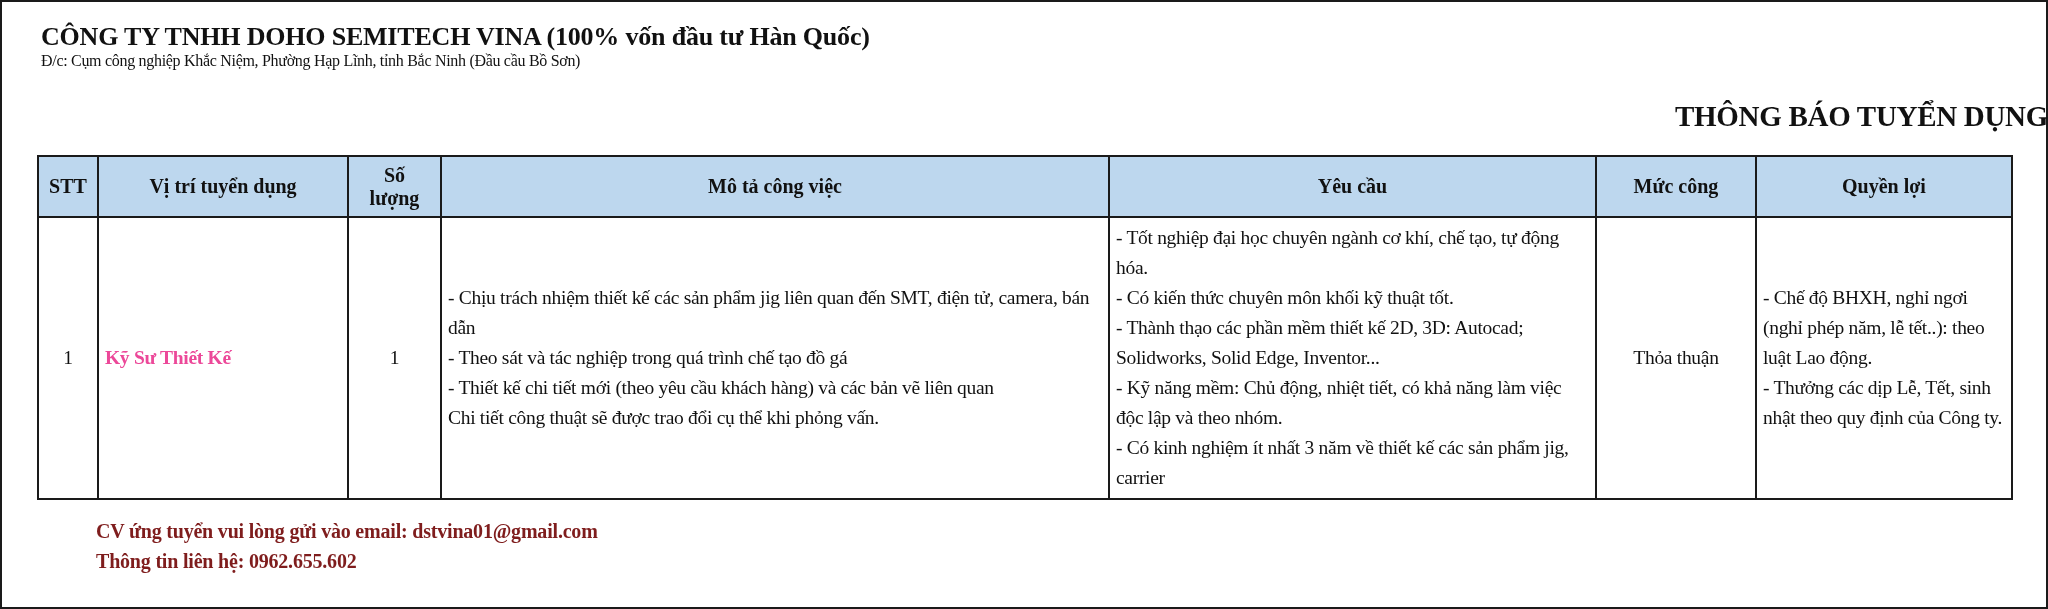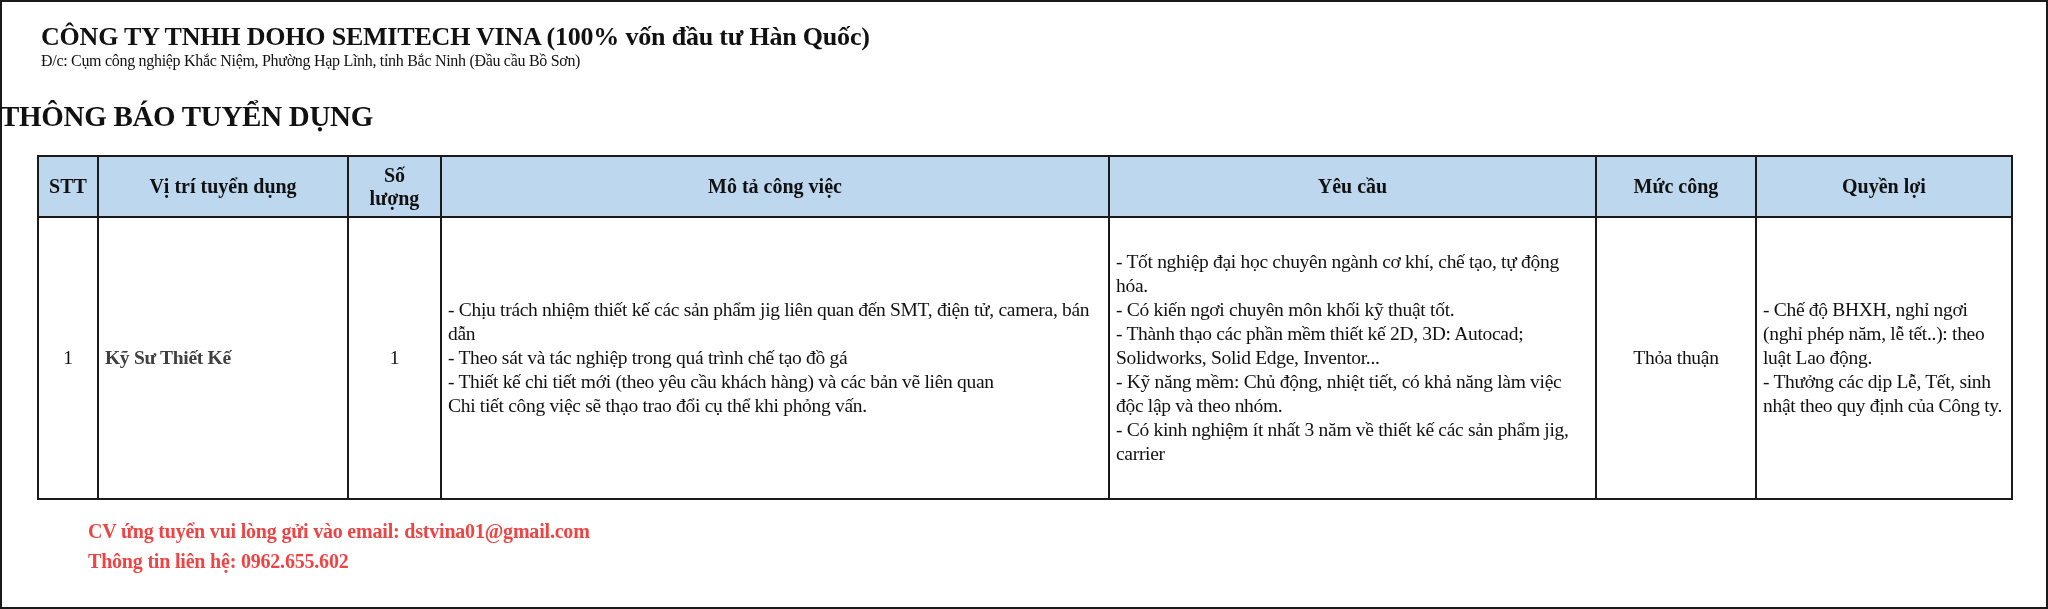--- a/index.html
+++ b/index.html
@@ -13,43 +13,43 @@
   }
   .company {
     position: absolute; left: 41px; top: 22px;
     font-size: 26px; font-weight: bold; letter-spacing: -0.2px;
   }
   .address {
     position: absolute; left: 41px; top: 52px;
     font-size: 16px; letter-spacing: -0.3px;
   }
   .title {
-    position: absolute; left: 0; width: 2048px; top: 100px; text-align: left;
+    position: absolute; left: 0; width: 2048px; top: 100px; text-align: right;
     font-size: 29px; font-weight: bold; letter-spacing: -0.3px;
   }
   table.jobs {
     position: absolute; left: 37px; top: 155px; width: 1974px;
     border-collapse: collapse; table-layout: fixed;
   }
   table.jobs th, table.jobs td {
     border: 2px solid #1a1a1a; padding: 0 6px;
   }
   table.jobs th {
     background: #bdd7ee; font-size: 20px; font-weight: bold; height: 59px;
     text-align: center; vertical-align: middle; line-height: 23px;
   }
   table.jobs td {
-    font-size: 19.5px; height: 280px; vertical-align: middle; line-height: 24px;
+    font-size: 19.5px; height: 280px; vertical-align: middle; line-height: 30px;
     letter-spacing: -0.3px;
   }
   td.center { text-align: center; }
-  td.position { color: #404040; font-weight: bold; font-size: 20px; padding-left: 3px; }
+  td.position { color: #ec4899; font-weight: bold; font-size: 20px; padding-left: 3px; }
   .line { display: block; }
   .contact {
-    position: absolute; left: 88px; font-size: 20px; font-weight: bold; color: #ef4444;
+    position: absolute; left: 96px; font-size: 20px; font-weight: bold; color: #7f1d1d;
     letter-spacing: -0.2px;
   }
   .contact.email { top: 520px; }
   .contact.phone { top: 550px; }
 </style>
 </head>
 <body>
 
 <div class="frame"></div>
 
@@ -83,25 +83,25 @@
   </thead>
   <tbody>
     <tr>
       <td class="center">1</td>
       <td class="position">Kỹ Sư Thiết Kế</td>
       <td class="center">1</td>
       <td>
         <span class="line">- Chịu trách nhiệm thiết kế các sản phẩm jig liên quan đến SMT, điện tử, camera, bán dẫn</span>
         <span class="line">- Theo sát và tác nghiệp trong quá trình chế tạo đồ gá</span>
         <span class="line">- Thiết kế chi tiết mới (theo yêu cầu khách hàng) và các bản vẽ liên quan</span>
-        <span class="line">Chi tiết công việc sẽ thạo trao đổi cụ thể khi phỏng vấn.</span>
+        <span class="line">Chi tiết công thuật sẽ được trao đổi cụ thể khi phỏng vấn.</span>
       </td>
       <td>
         <span class="line">- Tốt nghiệp đại học chuyên ngành cơ khí, chế tạo, tự động hóa.</span>
-        <span class="line">- Có kiến ngơi chuyên môn khối kỹ thuật tốt.</span>
+        <span class="line">- Có kiến thức chuyên môn khối kỹ thuật tốt.</span>
         <span class="line">- Thành thạo các phần mềm thiết kế 2D, 3D: Autocad; Solidworks, Solid Edge, Inventor...</span>
         <span class="line">- Kỹ năng mềm: Chủ động, nhiệt tiết, có khả năng làm việc độc lập và theo nhóm.</span>
         <span class="line">- Có kinh nghiệm ít nhất 3 năm về thiết kế các sản phẩm jig, carrier</span>
       </td>
       <td class="center">Thỏa thuận</td>
       <td>
         <span class="line">- Chế độ BHXH, nghỉ ngơi (nghỉ phép năm, lễ tết..): theo luật Lao động.</span>
         <span class="line">- Thưởng các dịp Lễ, Tết, sinh nhật theo quy định của Công ty.</span>
       </td>
     </tr>

